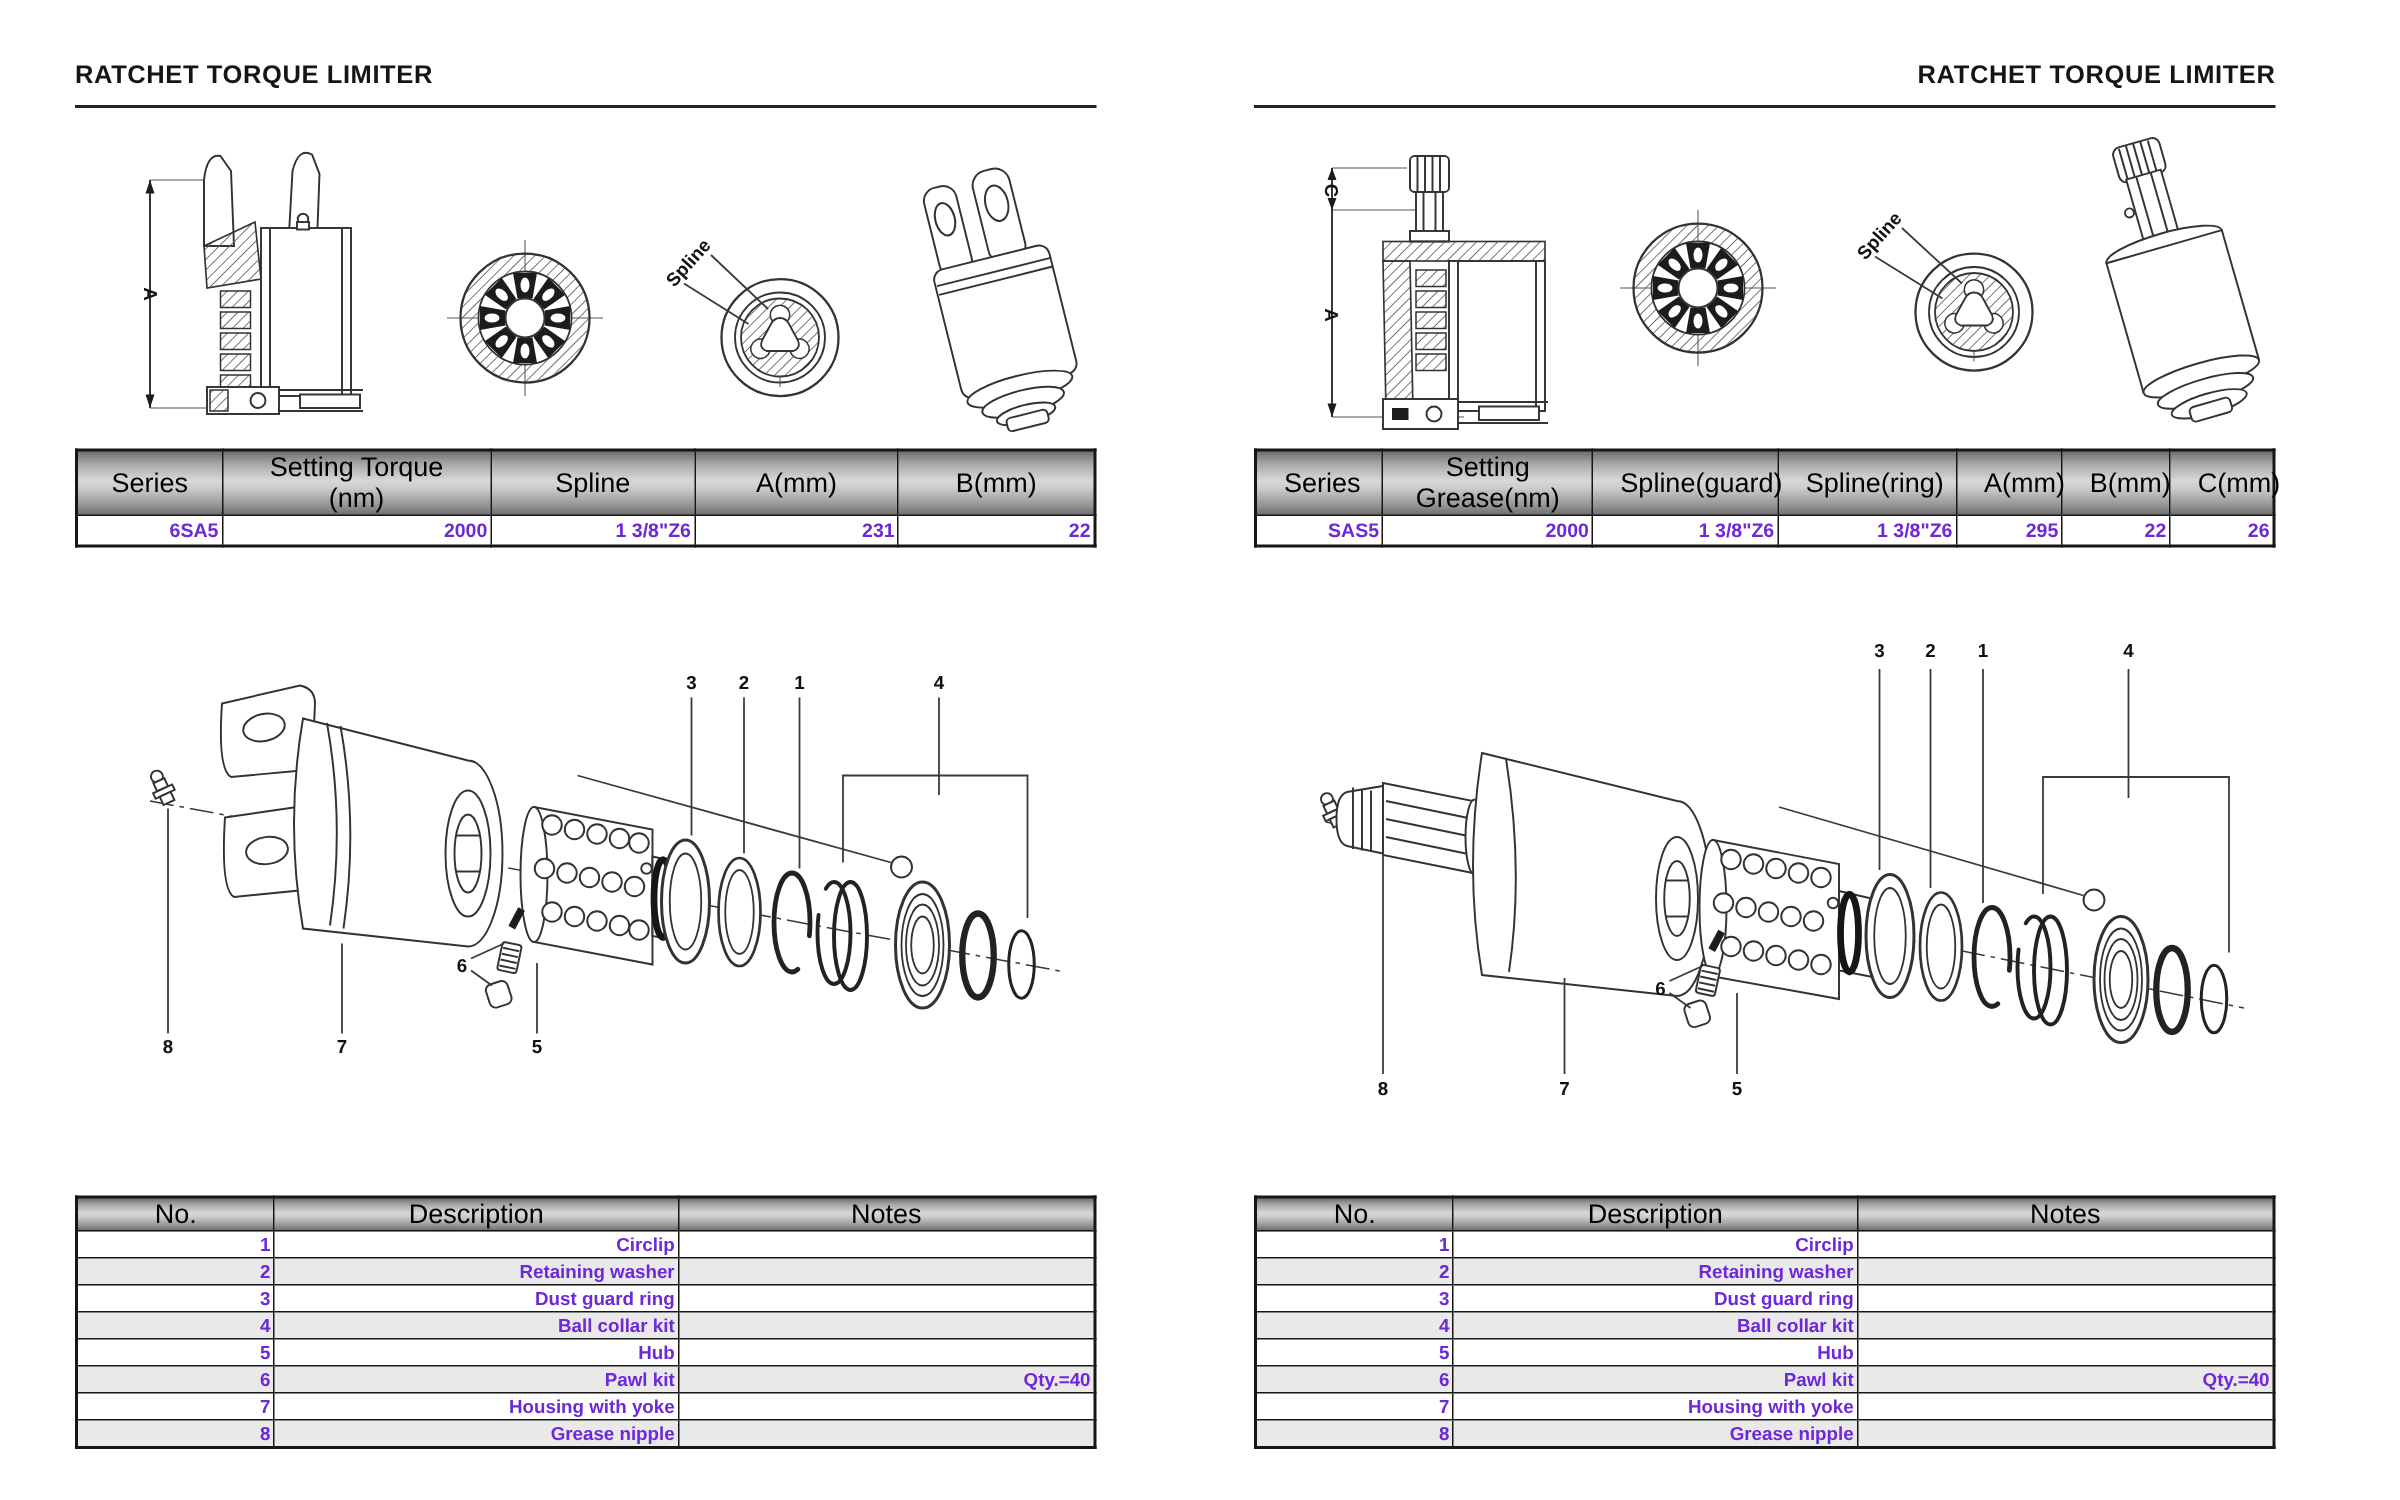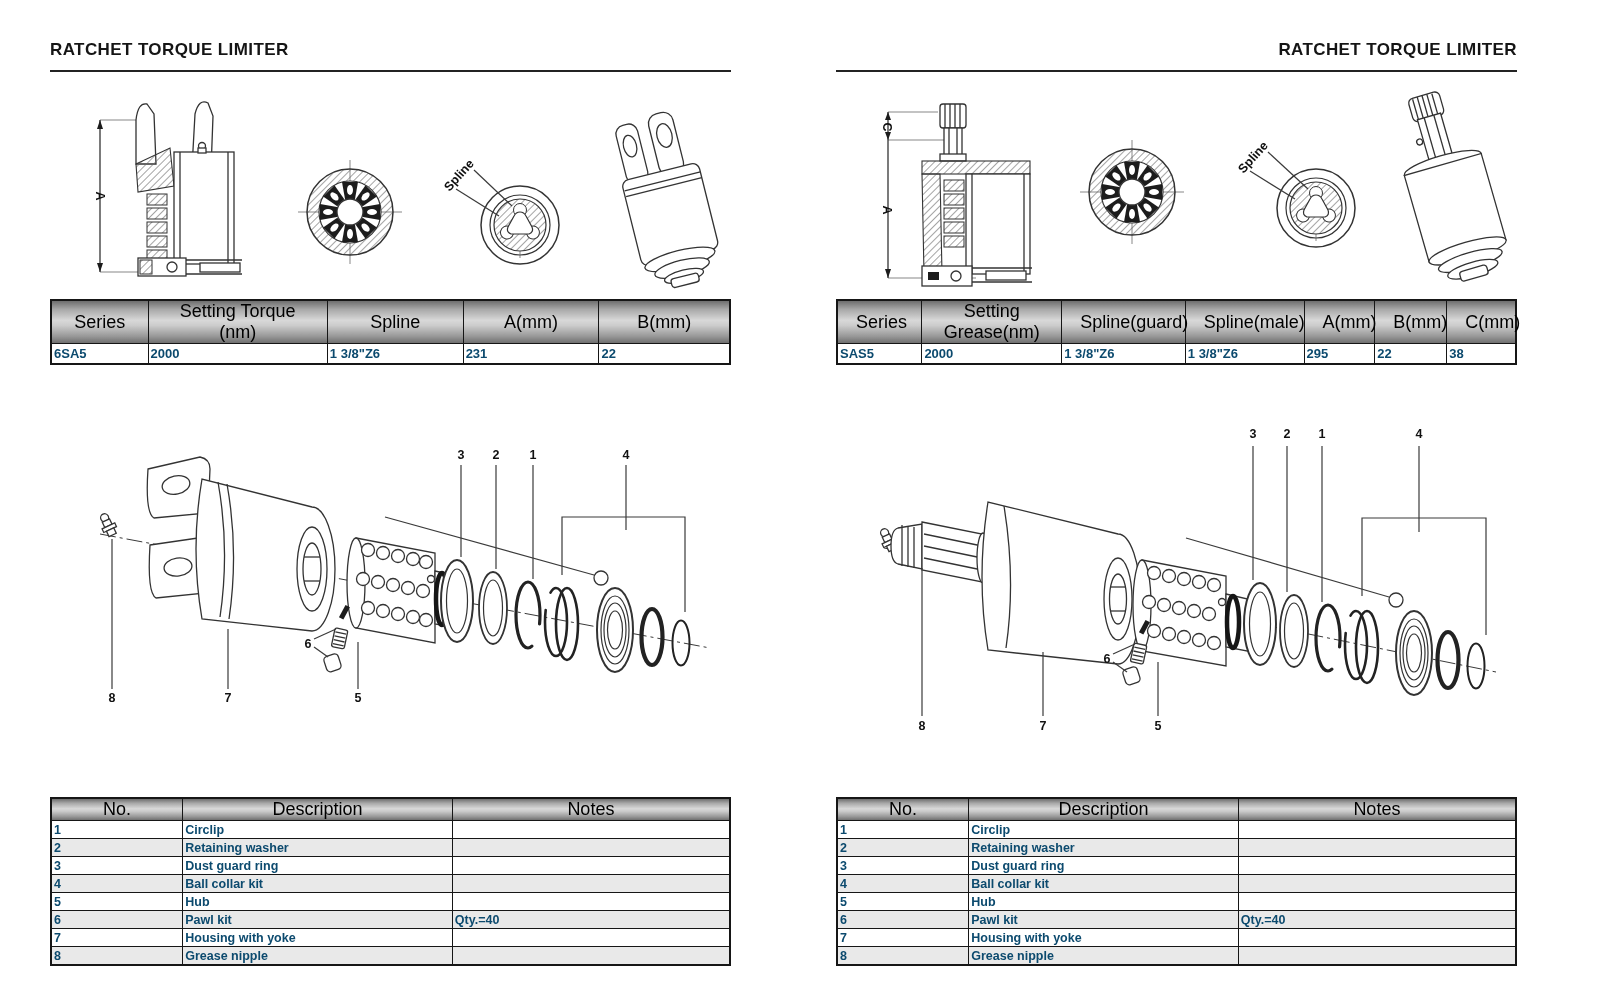--- a/index.html
+++ b/index.html
@@ -11,21 +11,21 @@
   #panel-right .panel-title{text-align:right;}
   .title-rule{position:absolute;top:70px;left:0;width:100%;border-top:2px solid #232323;}
   .drawings{position:absolute;top:90px;left:0;}
   .spec-wrap{position:absolute;top:299px;left:0;width:100%;}
   .exploded-left{position:absolute;top:417px;left:0;}
   .exploded-right{position:absolute;top:410px;left:0;}
   .parts-wrap{position:absolute;top:797px;left:0;width:100%;}
   table{width:100%;border-collapse:collapse;table-layout:fixed;border:2px solid #161616;}
   th{background:linear-gradient(180deg,#6e6e6e 0%,#a8a8a8 20%,#d8d8d8 46%,#cccccc 58%,#989898 84%,#707070 100%);
      border:1px solid #161616;font-size:18px;font-weight:normal;color:#000;height:20px;padding:0 18px;}
-  td{border:1px solid #161616;text-align:left;font-weight:bold;font-size:13px;color:#0c4a6e;background:#fff;padding:0 2px;}
+  td{border:1px solid #161616;text-align:right;font-weight:bold;font-size:13px;color:#6d28d9;background:#fff;padding:0 2px;}
   .spec td{height:19px;}
   .parts th{height:20px;margin-top:32px;}
   .parts td{height:17px;font-size:12.5px;}
   .parts tbody tr:nth-child(even) td{background:#e9e9e9;}
   svg text{font-family:"Liberation Sans",sans-serif;font-weight:bold;fill:#111;}
   .ln{stroke:#333;stroke-width:1.3;fill:none;}
   .lnw{stroke:#333;stroke-width:1.3;fill:#fff;}
   .thin{stroke:#555;stroke-width:.7;fill:none;}
   .lead{stroke:#3a3a3a;stroke-width:1.2;fill:none;}
   .axis{stroke:#3a3a3a;stroke-width:1;fill:none;stroke-dasharray:16 4 3 4;}
@@ -491,35 +491,35 @@
           <col style="width: 17.5%;">
           <col style="width: 10.4%;">
           <col style="width: 10.6%;">
           <col style="width: 10.2%;">
         </colgroup>
         <thead>
           <tr>
             <th>Series</th>
             <th>Setting Grease(nm)</th>
             <th>Spline(guard)</th>
-            <th>Spline(male)</th>
+            <th>Spline(ring)</th>
             <th>A(mm)</th>
             <th>B(mm)</th>
             <th>C(mm)</th>
           </tr>
         </thead>
         <tbody>
           <tr>
             <td>SAS5</td>
             <td>2000</td>
             <td>1 3/8"Z6</td>
             <td>1 3/8"Z6</td>
             <td>295</td>
             <td>22</td>
-            <td>38</td>
+            <td>26</td>
           </tr>
         </tbody>
       </table>
     </div>
 
   <svg class="exploded-right" width="681" height="330" viewBox="0 0 681 330">
     <line class="axis" x1="48" y1="138" x2="660" y2="262"></line>
 
     <g transform="rotate(-25 52 130)">
       <circle class="lnw" cx="52" cy="122" r="4"></circle>

